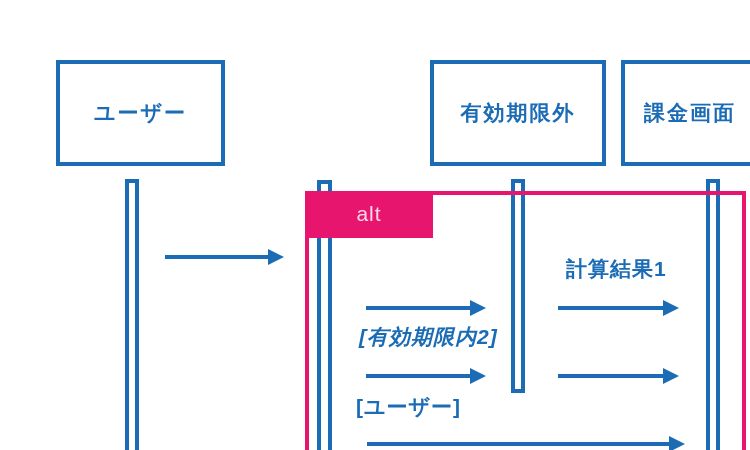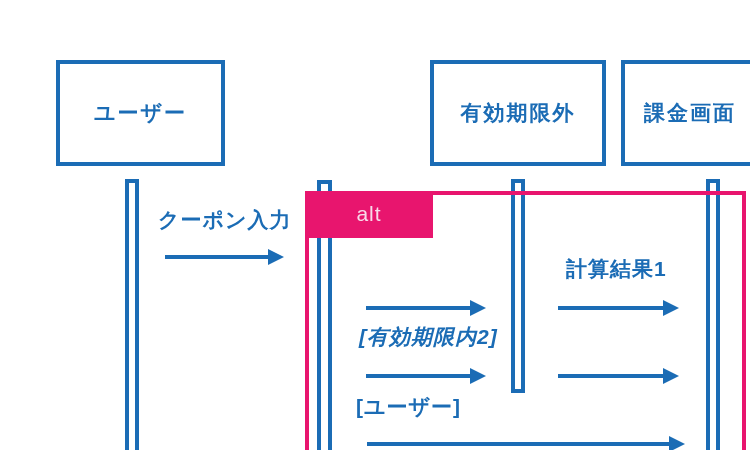--- a/index.html
+++ b/index.html
@@ -77,21 +77,20 @@
   <div class="bar" style="left:77px;top:131px;height:316px;"></div>
   <div class="bar" style="left:269px;top:132px;width:15px;height:314px;"></div>
   <div class="bar" style="left:463px;top:131px;height:214px;"></div>
   <div class="bar" style="left:658px;top:131px;height:314px;"></div>
 
   <div class="alt-frame"></div>
   <div class="alt-tag">
     <span>alt</span>
   </div>
 
-  <div class="msg-label" style="left:110px;top:160px;">クーポン入力</div>
   <div class="arrow" style="left:105px;top:197px;width:143px;">
     <i class="shaft"></i>
     <i class="head"></i>
   </div>
 
   <div class="arrow" style="left:306px;top:248px;width:144px;">
     <i class="shaft"></i>
     <i class="head"></i>
   </div>
 

